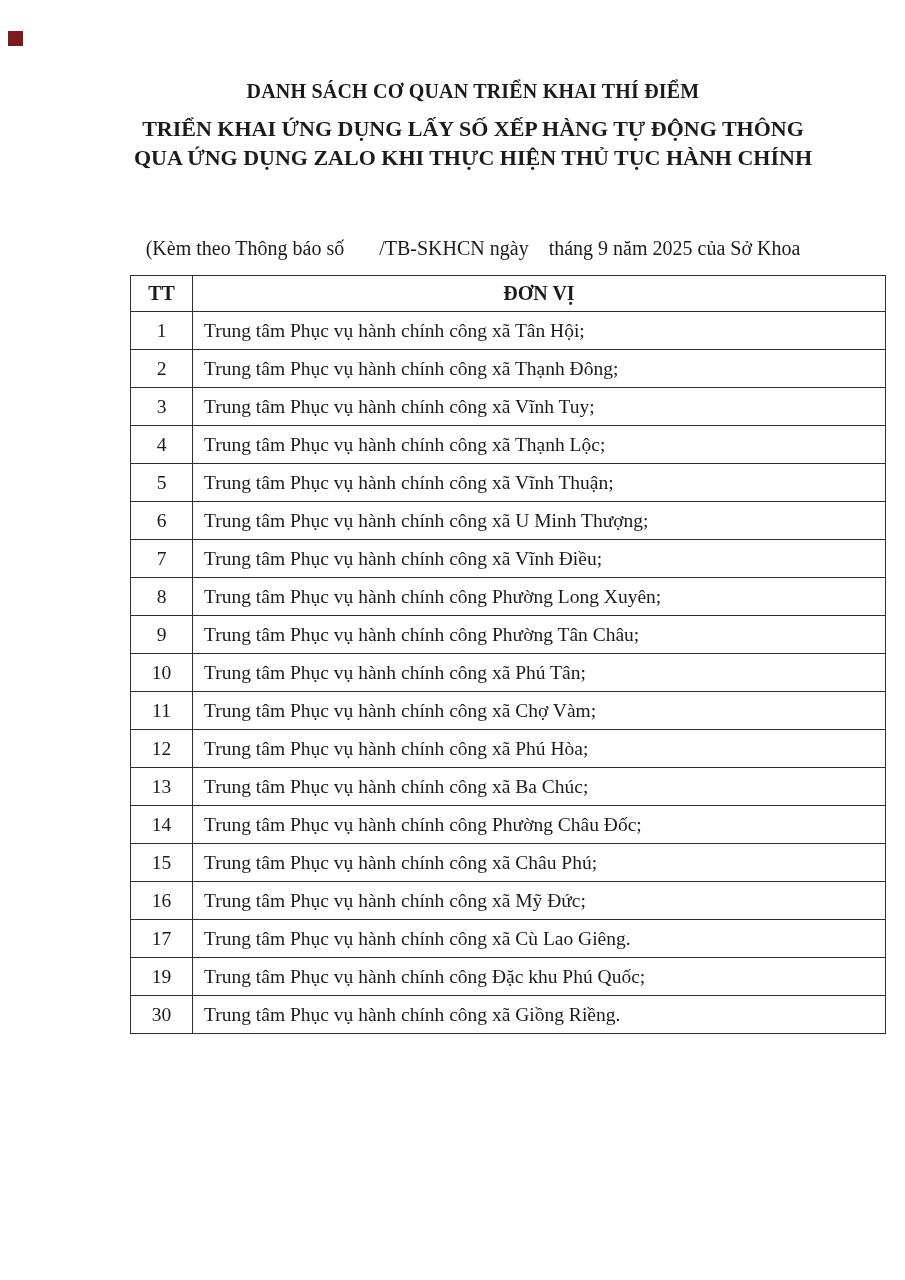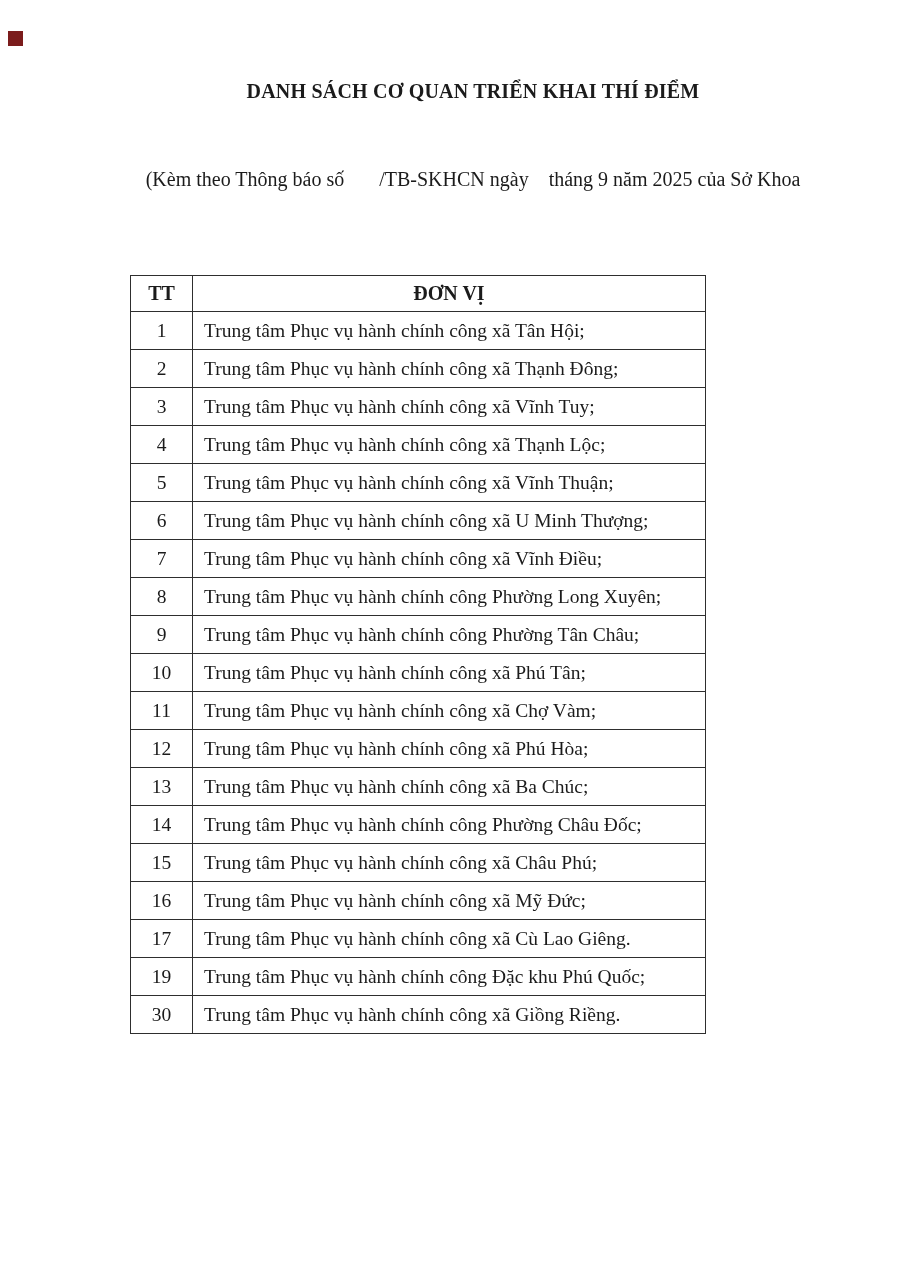--- a/index.html
+++ b/index.html
@@ -46,21 +46,21 @@
   .doc-note {
     font-size: 20px;
     line-height: 27px;
     margin-top: 9px;
     white-space: pre-wrap;
   }
   .units-table {
     position: absolute;
     left: 130px;
     top: 275px;
-    width: 576px;
+    width: 756px;
     border-collapse: collapse;
     table-layout: fixed;
   }
   .units-table th,
   .units-table td {
     border: 1.6px solid #2e2e2e;
     font-size: 19.5px;
     color: #1b1b1b;
     padding: 0;
   }
@@ -84,20 +84,24 @@
     padding-left: 11px;
   }
 </style>
 </head>
 <body>
 
 <div class="corner-mark" style="background: rgb(123, 28, 28);"></div>
 
 <div class="content">
   <p class="doc-title">DANH SÁCH CƠ QUAN TRIỂN KHAI THÍ ĐIỂM</p>
+  <div class="doc-subtitle">
+    <div>TRIỂN KHAI ỨNG DỤNG LẤY SỐ XẾP HÀNG TỰ ĐỘNG THÔNG</div>
+    <div>QUA ỨNG DỤNG ZALO KHI THỰC HIỆN THỦ TỤC HÀNH CHÍNH</div>
+  </div>
   <div class="doc-note">
     <div>(Kèm theo Thông báo số       /TB-SKHCN ngày    tháng 9 năm 2025 của Sở Khoa</div>
   </div>
 </div>
 
 <table class="units-table">
   <colgroup>
     <col class="col-tt">
     <col>
   </colgroup>

